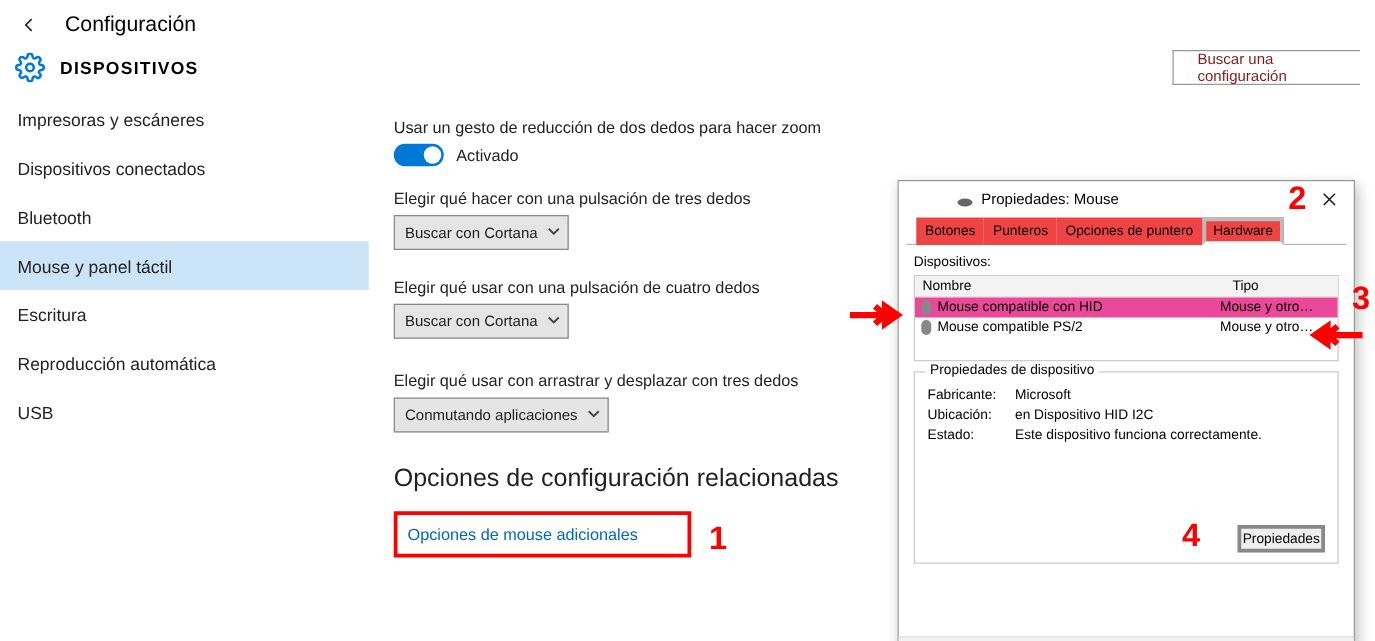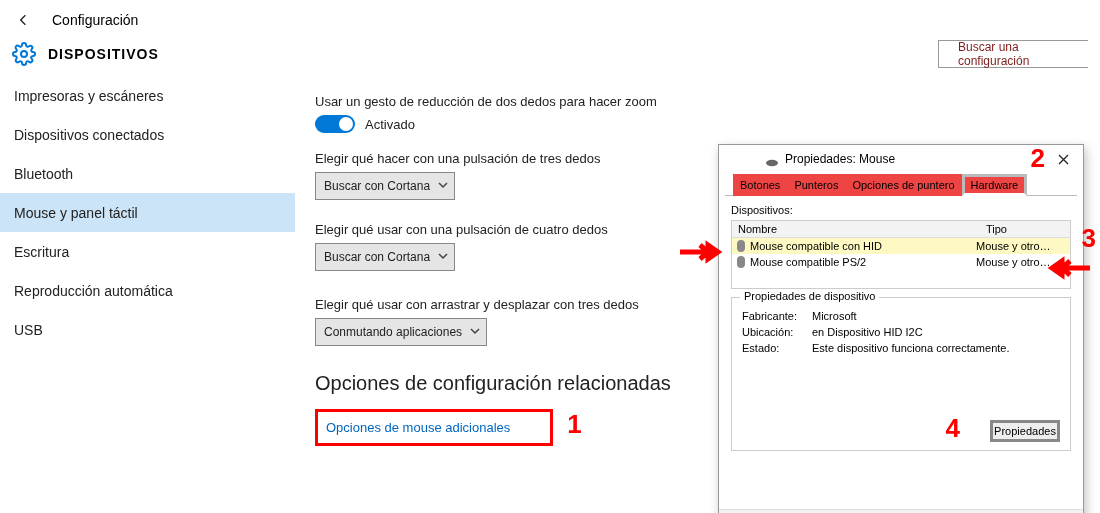--- a/index.html
+++ b/index.html
@@ -1,20 +1,20 @@
 <!DOCTYPE html>
 <html><head>
 <meta charset="utf-8">
 <style>
   * { box-sizing: border-box; font-family: "Segoe UI", Arial, sans-serif; }
   html,body { margin:0; padding:0; width:1100px; height:513px; background:#fff; overflow:hidden; }
   .topbar { display:flex; align-items:center; height:40px; padding:0 12px; }
   .backbtn { width:24px; height:24px; display:flex; align-items:center; justify-content:center; cursor:pointer; }
   .backbtn svg { width:16px; height:16px; stroke:#222; }
-  .topbar .appname { font-size:14px; margin-left:16px; }
+  .topbar .appname { font-size:17px; margin-left:16px; }
   .hdr { display:flex; align-items:center; padding:0 12px 8px 12px; }
   .gear { width:24px; height:24px; color:#0078d7; margin-right:12px; }
   .hdrtitle { font-size:14px; font-weight:600; letter-spacing:1px; }
   .searchbox { margin-left:auto; width:150px; height:28px; border:1px solid #999; display:flex; align-items:center; padding:0 19px; font-size:12px; color:#7f1d1d; border-right:none; }
   .layout { display:flex; height:440px; position:relative; }
   .sidebar { width:295px; border-right:none; }
   .sbitem { height:39px; display:flex; align-items:center; padding:0 14px; font-size:14px; cursor:pointer; color:#222; }
   .sbitem.sel { background:#cce4f7; }
   .main { flex:1; padding:8px 20px; font-size:13px; color:#222; max-width:500px; }
   .lbl { font-size:13px; margin:10px 0 6px 0; }
@@ -37,21 +37,21 @@
   .dlg-titlebar .xbtn svg { width:11px; height:11px; stroke:#222; }
   .tabs { display:flex; border-bottom:1px solid #bbb; padding-left:8px; margin:0 6px; font-size:11px; }
   .tab { padding:4px 6px 3px 6px; border:1px solid transparent; cursor:pointer; position:relative; top:1px; background:#ef4444; }
   .tab.active { border:1px solid #bbb; border-bottom:1px solid #fff; }
   .dlg-body { padding:8px 12px 4px 12px; font-size:11px; }
   .group { border:1px solid #ccc; margin:4px 0 8px 0; }
   .group-hdr { display:flex; background:#f3f3f3; border-bottom:1px solid #ddd; font-size:11px; }
   .group-hdr .col1 { flex:1; padding:2px 6px; }
   .group-hdr .col2 { width:90px; padding:2px 6px;margin-left:32px; }
   .drow { display:flex; align-items:center; font-size:11px; padding:1px 4px; cursor:pointer;}
-  .drow.sel { background:#fef9c3; }
+  .drow.sel { background:#ec4899; }
   .drow .mouseic { width:10px; height:14px; margin-right:4px; }
   .drow .c1 { flex:1; }
   .drow .c2 { width:90px; }
   .fieldset { border:1px solid #ccc; padding:8px 10px; margin-top:8px; position:relative; }
   .fieldset .legend { position:absolute; top:-8px; left:8px; background:#fff; padding:0 4px; font-size:11px; }
   .kv { display:flex; font-size:11px; margin:4px 0; }
   .kv .k { width:70px; }
   .btnrow { display:flex; justify-content:flex-end; padding:6px 8px; gap:6px; border-top:1px solid #ddd; margin-top:54px; background:#f2f2f2;}
   .btnrow.inner { border:none; background:transparent; margin-top:14px; padding:0;}
   .btn { min-width:70px; height:22px; border:1px solid #888; background:#eee; font-size:11px; cursor:pointer; display:flex; align-items:center; justify-content:center; }
@@ -135,21 +135,21 @@
     <div class="lbl" style="margin-top:26px">Elegir qué usar con arrastrar y desplazar con tres dedos</div>
     <div class="combo">
       <span>Conmutando aplicaciones</span>
       <span class="chev"><svg viewBox="0 0 10 10" fill="none" stroke-width="1.5">
             <path d="M1 3l4 4 4-4"></path>
           </svg></span>
     </div>
 
     <div class="relatedhdr">Opciones de configuración relacionadas</div>
 
-    <div style="display:flex; align-items:flex-start;">
+    <div style="display:flex; align-items:flex-end;">
       <span class="red-box" style="padding:8px 40px 8px 8px;">
         <span class="link">Opciones de mouse adicionales</span>
       </span>
       <span class="red-num" style="margin-left:14px;">1</span>
     </div>
   </div>
 
   <div class="dlg">
     <div class="dlg-titlebar">
       <span class="dicon">

